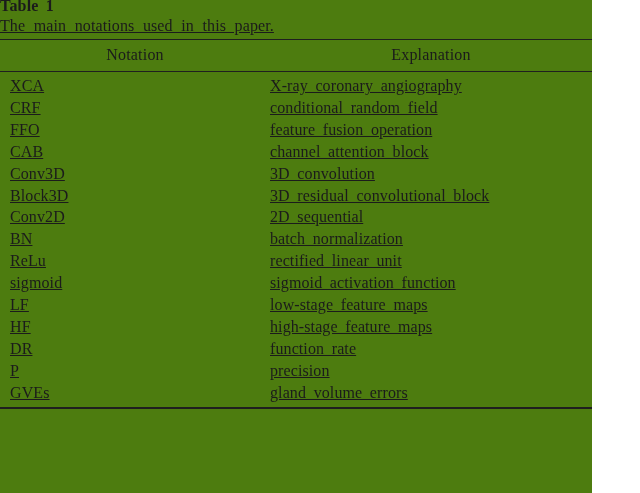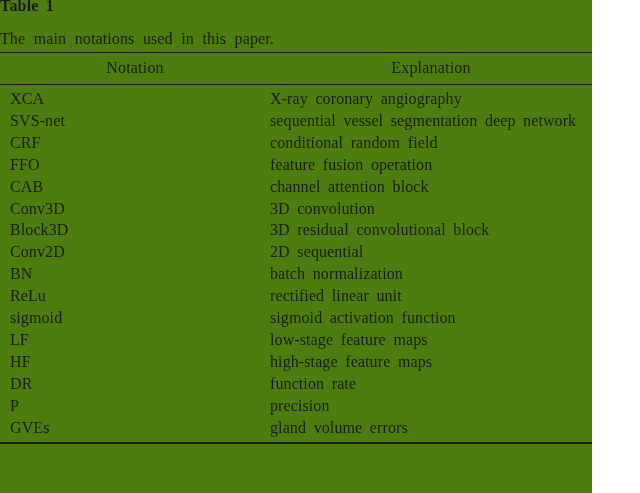--- a/index.html
+++ b/index.html
@@ -21,23 +21,24 @@
     font-size: 16px;
     font-weight: bold;
     line-height: 17px;
     margin-top: -3px;        
     letter-spacing: 0.2px;
     word-spacing: 3px;
   }
   .table-caption {
     font-size: 16px;
     line-height: 21px;
-    margin-top: 14px;
+    margin-top: 1px;
     word-spacing: 4.5px;
     letter-spacing: 0.1px;
+    text-decoration: underline;
   }
   table.notation-table {
     width: 100%;
     border-collapse: collapse;
     table-layout: fixed;
     margin-top: 3px;
     border-top: 1.5px solid #1f1f1f;
     border-bottom: 2.5px solid #1f1f1f;
   }
   table.notation-table col.col-notation { width: 260px; }
@@ -50,20 +51,21 @@
     letter-spacing: 0.2px;
   }
   table.notation-table td {
     font-size: 16px;
     line-height: 21.9px;
     padding: 0 0 0 10px;
     white-space: nowrap;
     overflow: hidden;
     word-spacing: 3.5px;
     letter-spacing: 0.1px;
+    text-decoration: underline;
   }
   table.notation-table tbody tr:first-child td { padding-top: 3px; }
   table.notation-table tbody tr:last-child td  { padding-bottom: 3px; }
 </style>
 </head>
 <body>
 
 <div class="page">
   <div class="table-title">Table 1</div>
   <div class="table-caption">The main notations used in this paper.</div>
@@ -76,24 +78,20 @@
     <thead>
       <tr>
         <th>Notation</th>
         <th>Explanation</th>
       </tr>
     </thead>
     <tbody id="table-body">
         <tr>
           <td>XCA</td>
           <td>X-ray coronary angiography</td>
-        </tr>
-        <tr>
-          <td>SVS-net</td>
-          <td>sequential vessel segmentation deep network</td>
         </tr>
         <tr>
           <td>CRF</td>
           <td>conditional random field</td>
         </tr>
         <tr>
           <td>FFO</td>
           <td>feature fusion operation</td>
         </tr>
         <tr>

